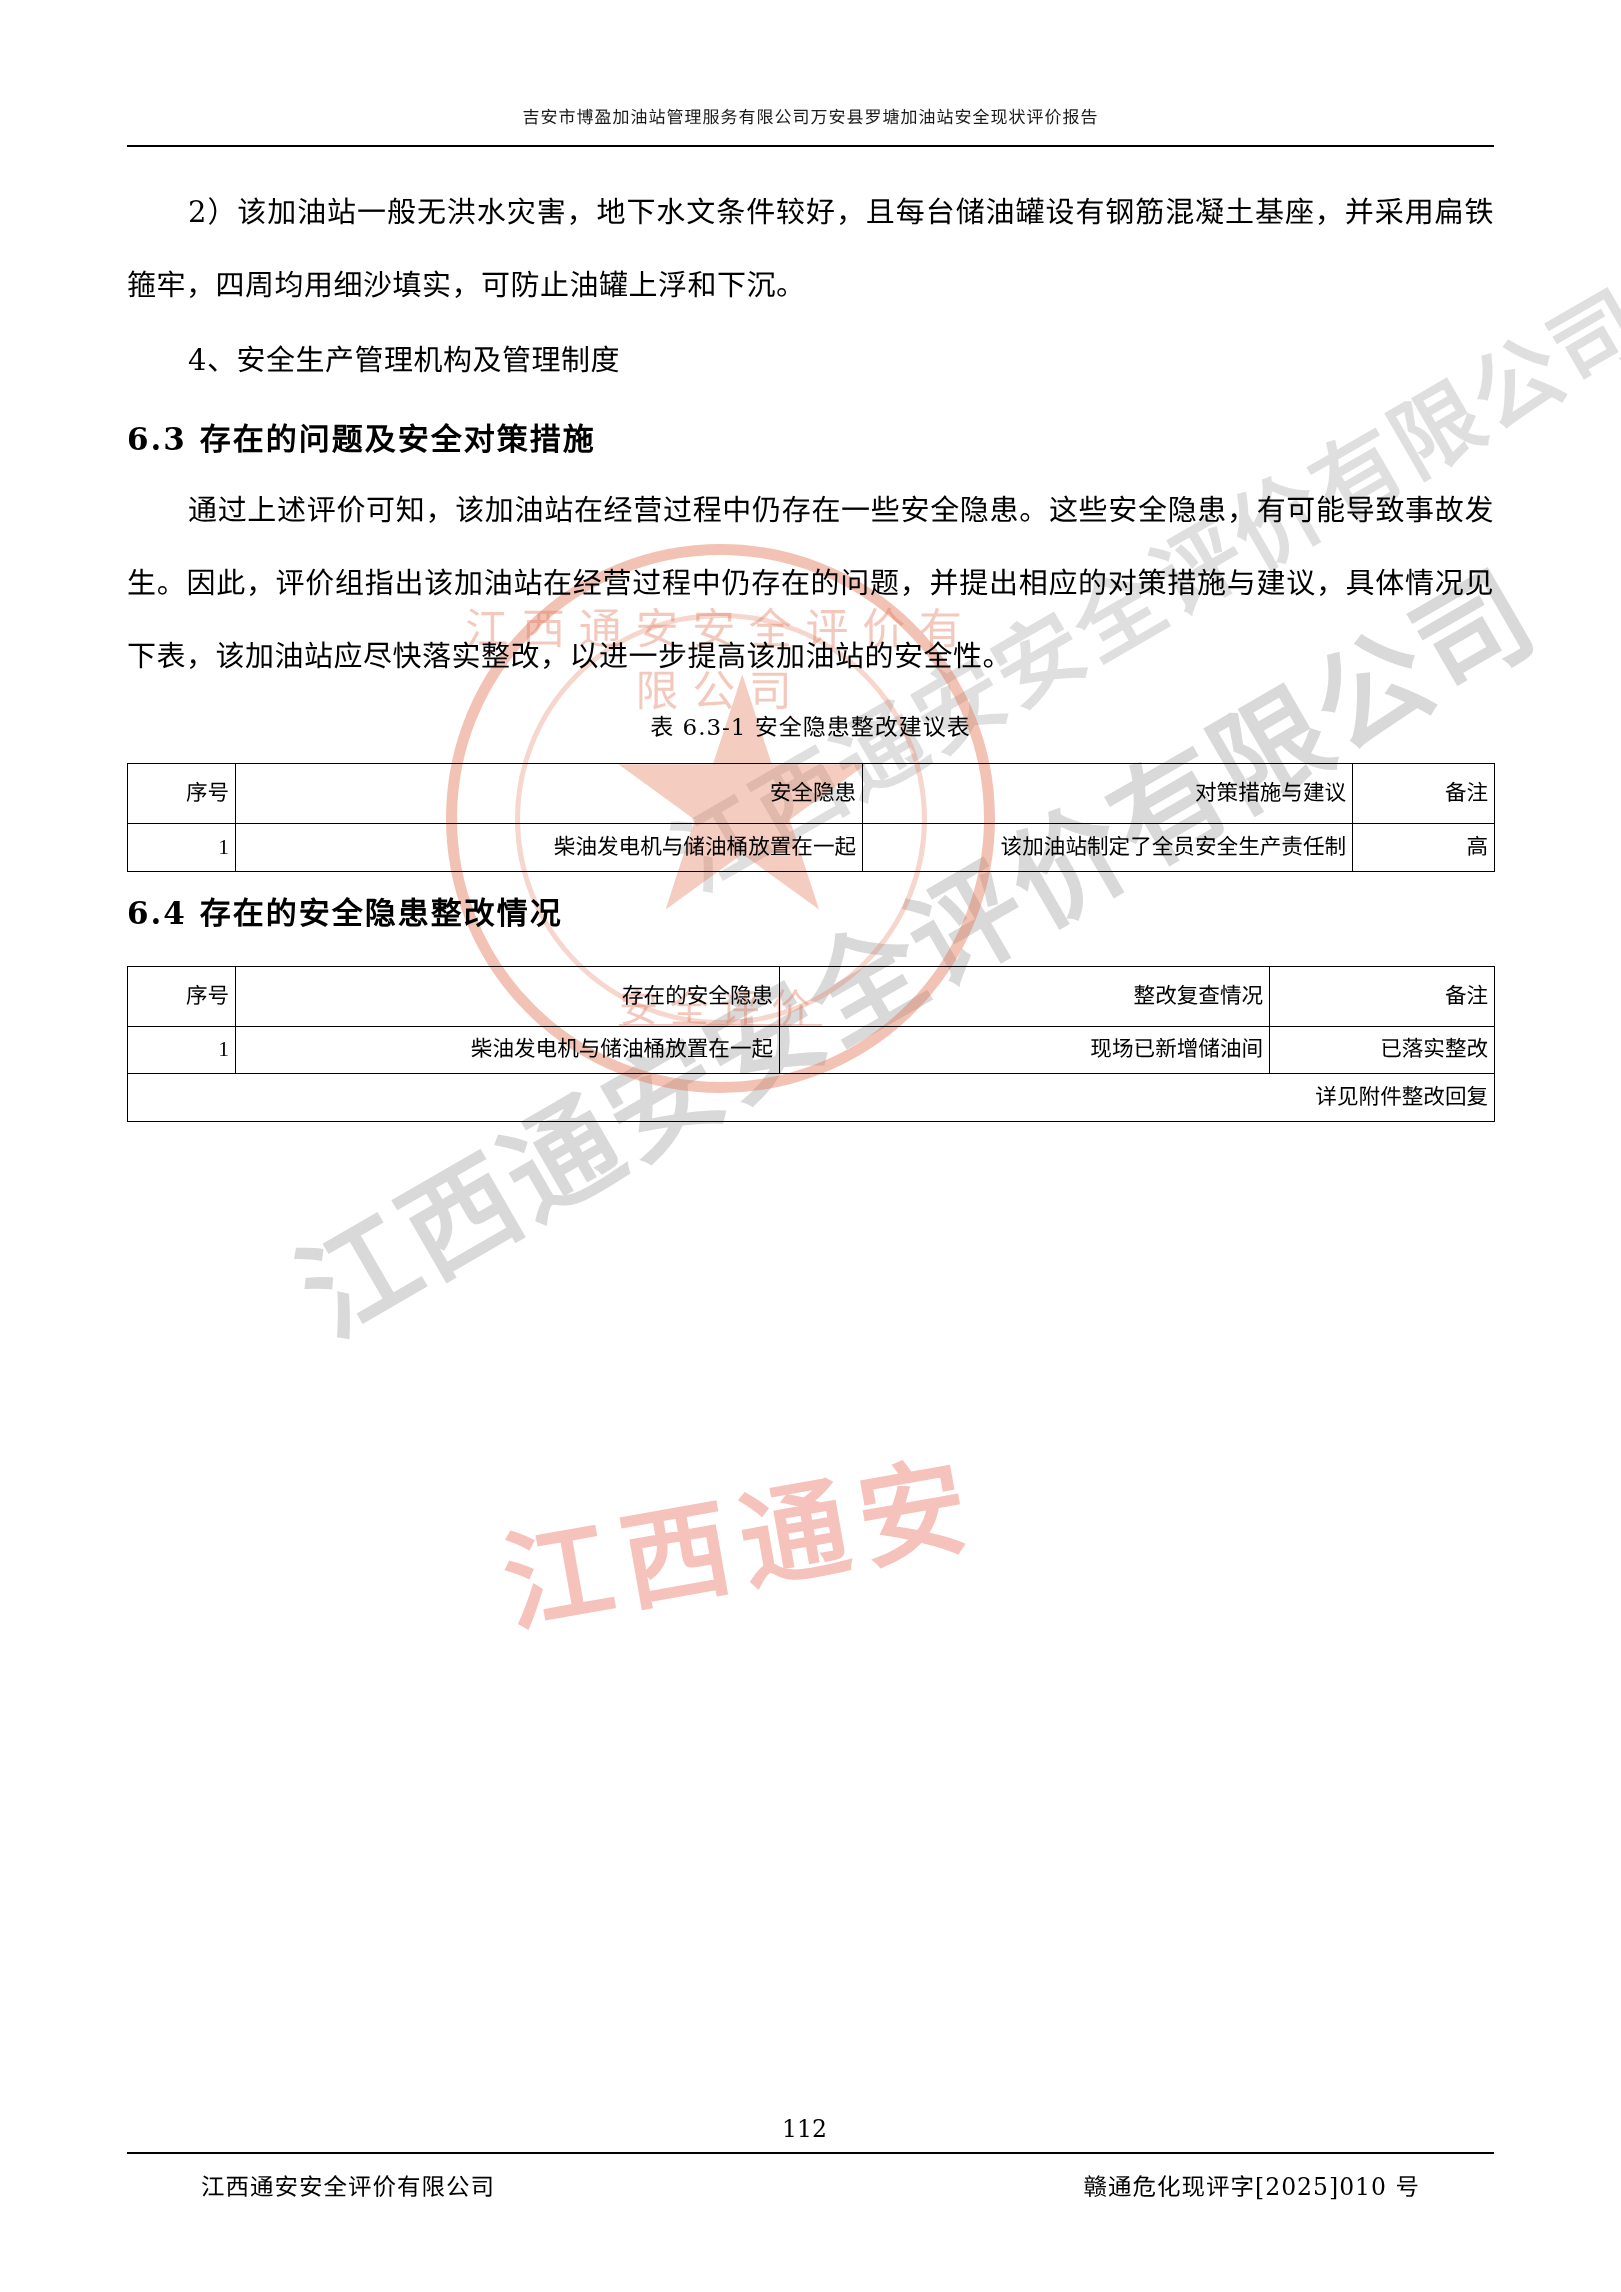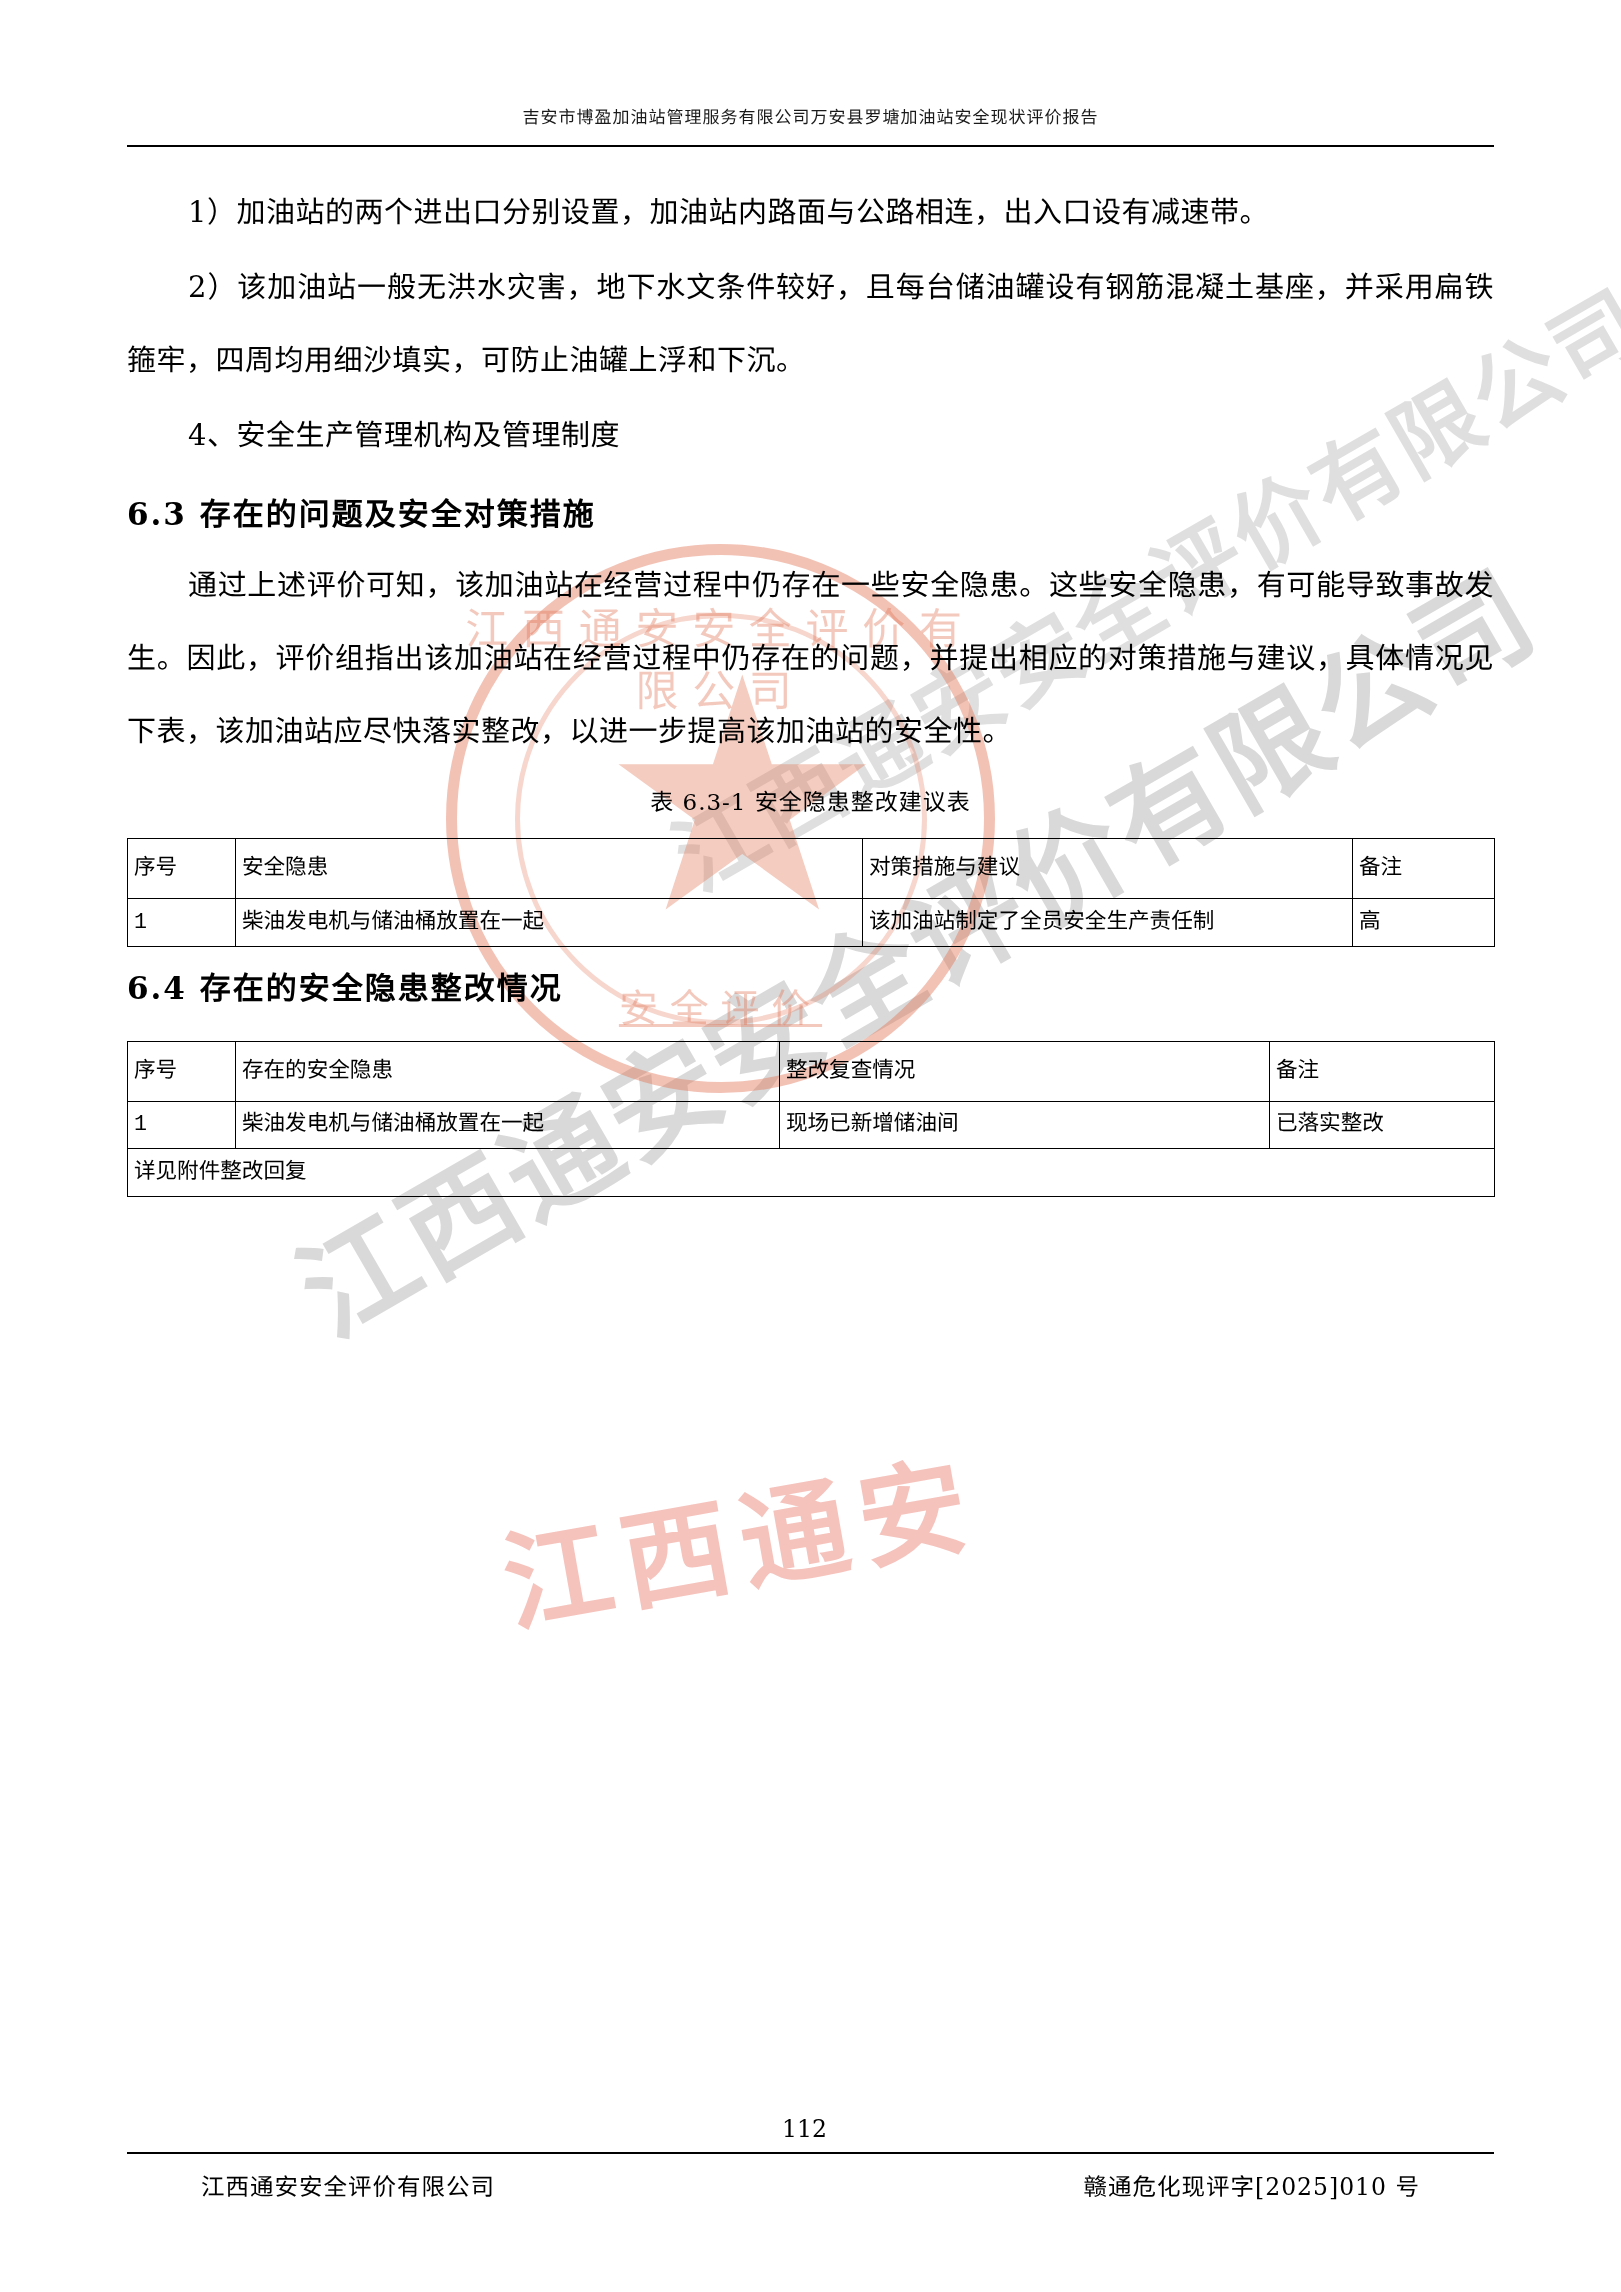--- a/index.html
+++ b/index.html
@@ -160,26 +160,26 @@
     letter-spacing: 1px;
   }
   table.doc {
     border-collapse: collapse;
     width: 1367px;
     font-size: 21.6px;
     table-layout: fixed;
   }
   table.doc td, table.doc th {
     border: 1.5px solid #000;
-    text-align: left;
+    text-align: right;
     vertical-align: middle;
     padding: 7.8px 5.9px;
     font-weight: normal;
     line-height: 31px;
-    font-family: Liberation Mono, monospace;
+    font-family: Liberation Serif, serif;
   }
   table.doc .hrow td { height: 43px; }
   .t1 .c1 { width: 108px; }
   .t1 .c2 { width: 627px; }
   .t1 .c3 { width: 490px; }
   .t1 .c4 { width: 142px; }
   .t2 .c1 { width: 108px; }
   .t2 .c2 { width: 544px; }
   .t2 .c3 { width: 490px; }
   .t2 .c4 { width: 225px; }
@@ -235,21 +235,20 @@
     <div class="wm-red-big">江西通安</div>
   </div>
 
   <div class="content">
 
     <div class="header">吉安市博盈加油站管理服务有限公司万安县罗塘加油站安全现状评价报告</div>
     <div class="header-rule"></div>
 
     <div class="body-area">
 
-      <p class="para">1）加油站的两个进出口分别设置，加油站内路面与公路相连，出入口设有减速带。</p>
       <p class="para">2）该加油站一般无洪水灾害，地下水文条件较好，且每台储油罐设有钢筋混凝土基座，并采用扁铁箍牢，四周均用细沙填实，可防止油罐上浮和下沉。</p>
       <p class="para">4、安全生产管理机构及管理制度</p>
 
       <h2 class="sec">6.3 存在的问题及安全对策措施</h2>
       <p class="para">通过上述评价可知，该加油站在经营过程中仍存在一些安全隐患。这些安全隐患，有可能导致事故发生。因此，评价组指出该加油站在经营过程中仍存在的问题，并提出相应的对策措施与建议，具体情况见下表，该加油站应尽快落实整改，以进一步提高该加油站的安全性。</p>
 
       <div class="tbl-caption">表 6.3-1  安全隐患整改建议表</div>
 
       <table class="doc t1">
         <colgroup>

